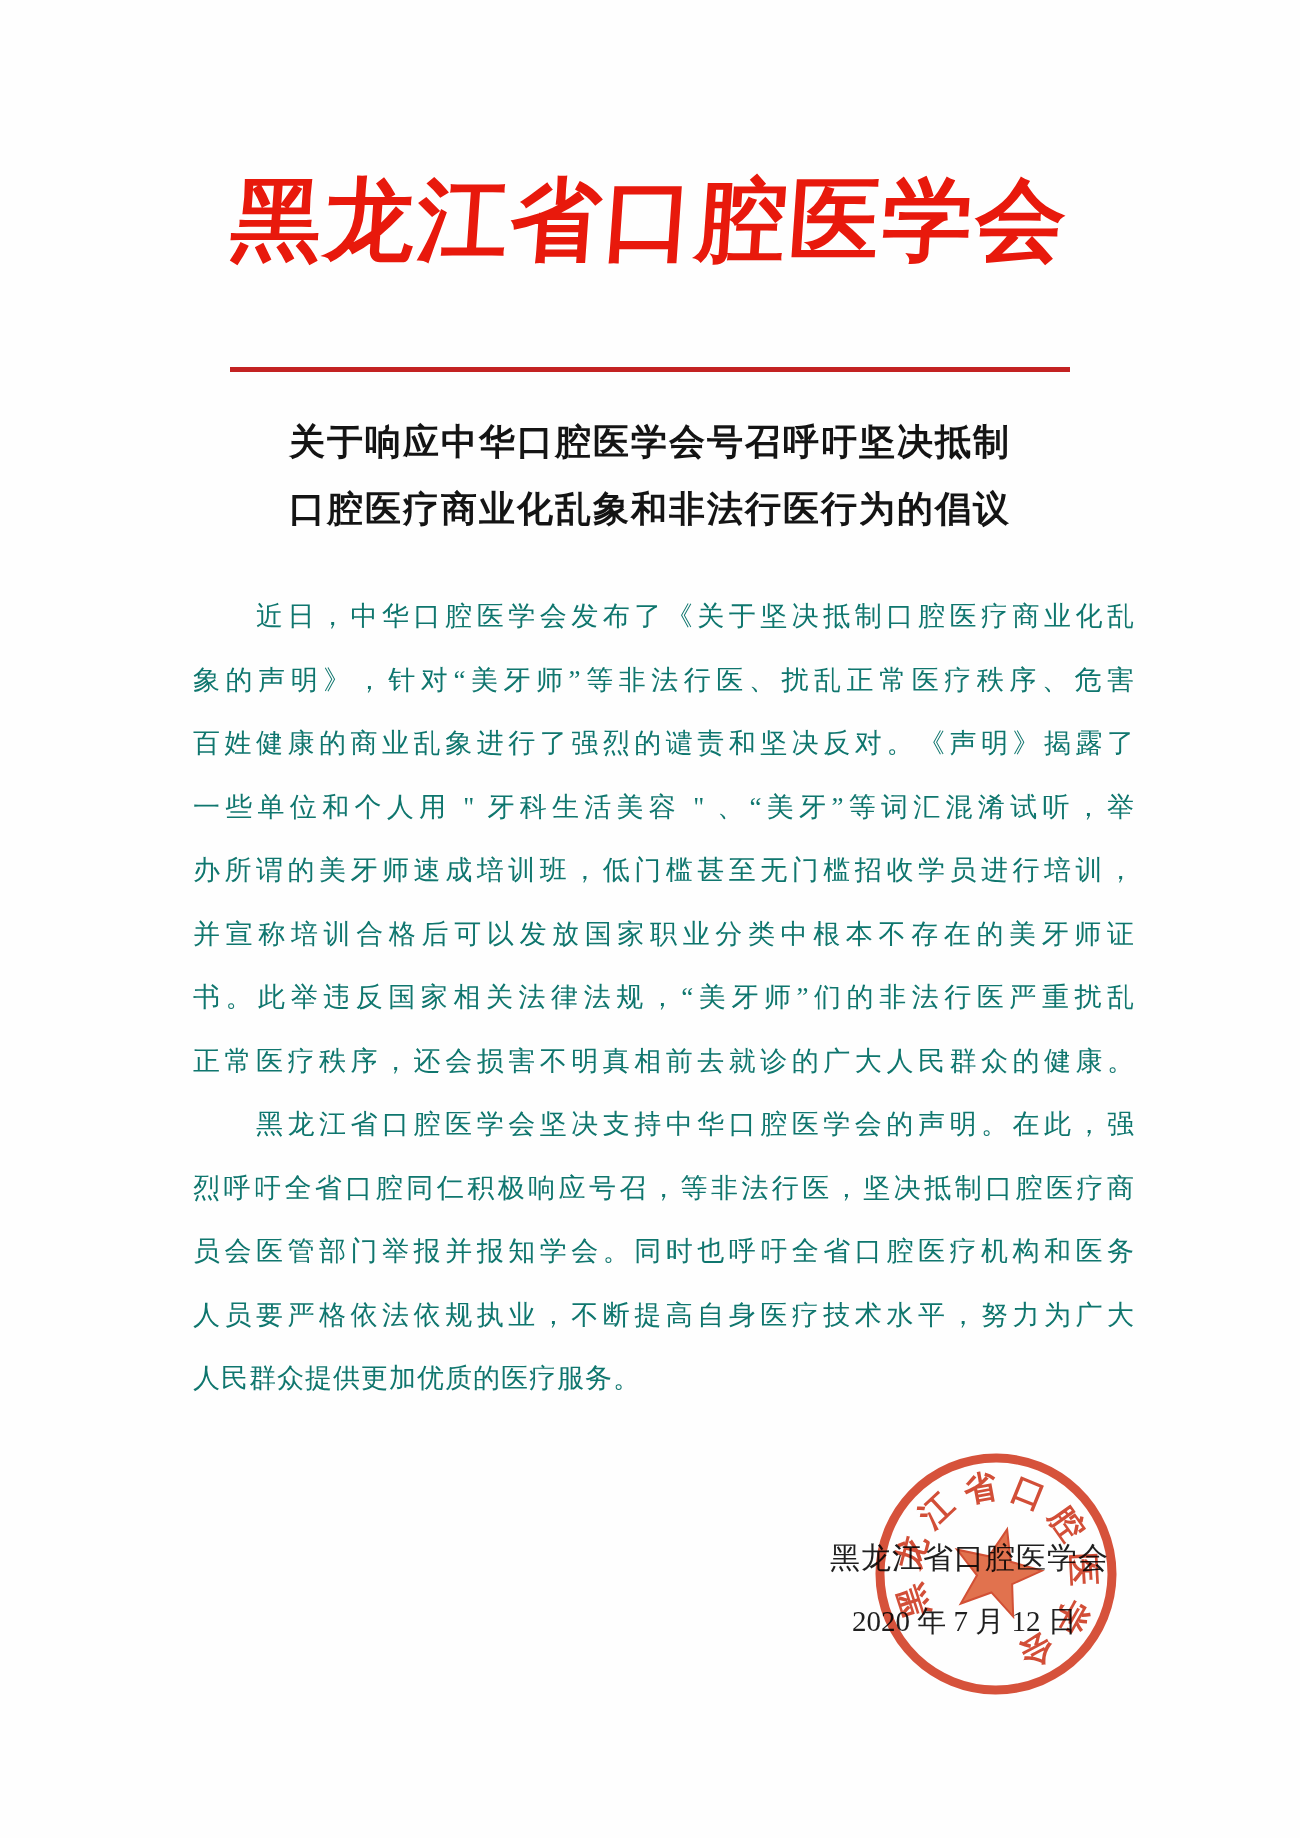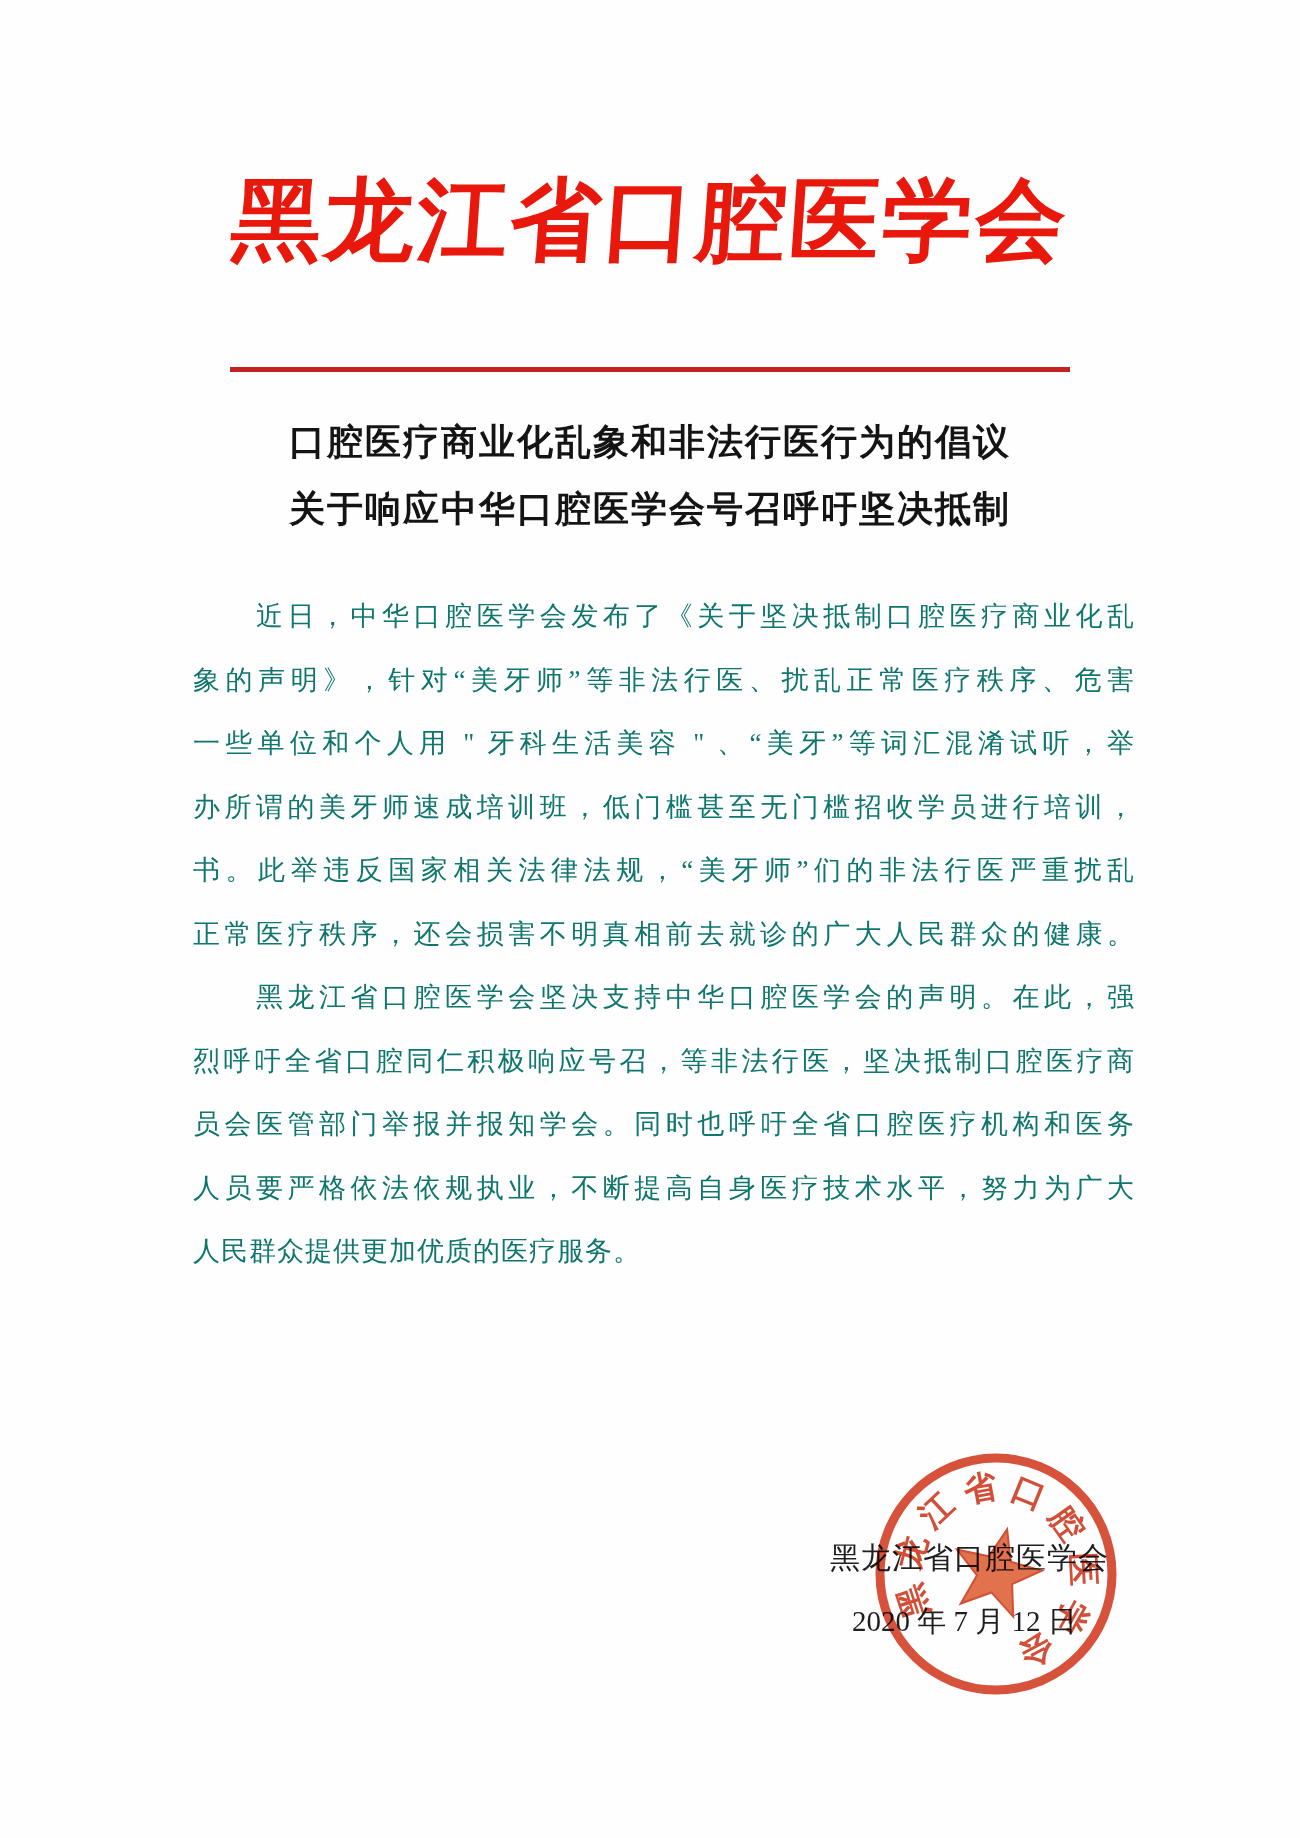--- a/index.html
+++ b/index.html
@@ -103,29 +103,31 @@
 <body>
 
 <div class="page">
 
   <div class="letterhead-title">黑龙江省口腔医学会</div>
 
 
   <div class="red-rule"></div>
 
   <div class="subject">
+    <div>关于响应中华口腔医学会号召呼吁坚决抵制</div>
     <div>口腔医疗商业化乱象和非法行医行为的倡议</div>
-    <div>关于响应中华口腔医学会号召呼吁坚决抵制</div>
   </div>
 
   <div class="body-text">
     <div class="line indent">近日，中华口腔医学会发布了《关于坚决抵制口腔医疗商业化乱</div>
     <div class="line">象的声明》，针对“美牙师”等非法行医、扰乱正常医疗秩序、危害</div>
+    <div class="line">百姓健康的商业乱象进行了强烈的谴责和坚决反对。《声明》揭露了</div>
     <div class="line">一些单位和个人用 " 牙科生活美容 " 、“美牙”等词汇混淆试听，举</div>
     <div class="line">办所谓的美牙师速成培训班，低门槛甚至无门槛招收学员进行培训，</div>
+    <div class="line">并宣称培训合格后可以发放国家职业分类中根本不存在的美牙师证</div>
     <div class="line">书。此举违反国家相关法律法规，“美牙师”们的非法行医严重扰乱</div>
     <div class="line">正常医疗秩序，还会损害不明真相前去就诊的广大人民群众的健康。</div>
     <div class="line indent">黑龙江省口腔医学会坚决支持中华口腔医学会的声明。在此，强</div>
     <div class="line">烈呼吁全省口腔同仁积极响应号召，等非法行医，坚决抵制口腔医疗商</div>
     <div class="line">员会医管部门举报并报知学会。同时也呼吁全省口腔医疗机构和医务</div>
     <div class="line">人员要严格依法依规执业，不断提高自身医疗技术水平，努力为广大</div>
     <div class="line short">人民群众提供更加优质的医疗服务。</div>
   </div>
 
   <div class="sig-org">黑龙江省口腔医学会</div>

